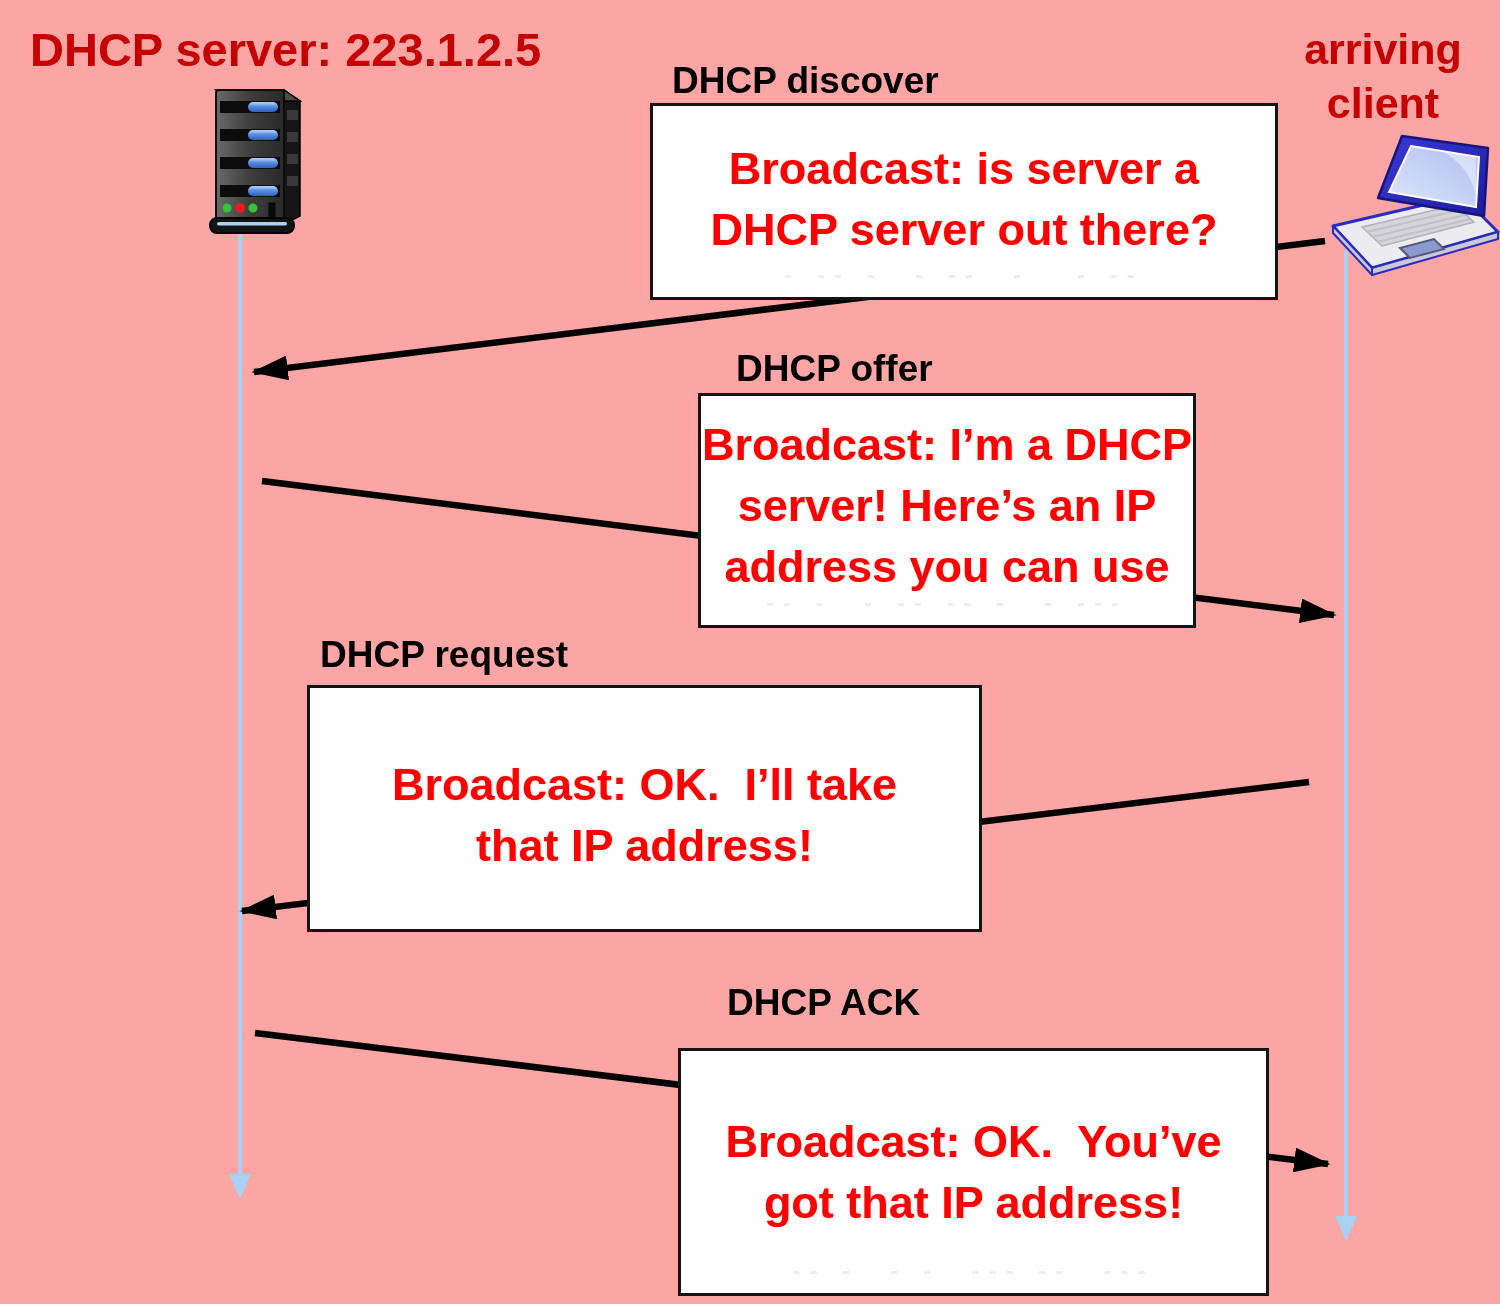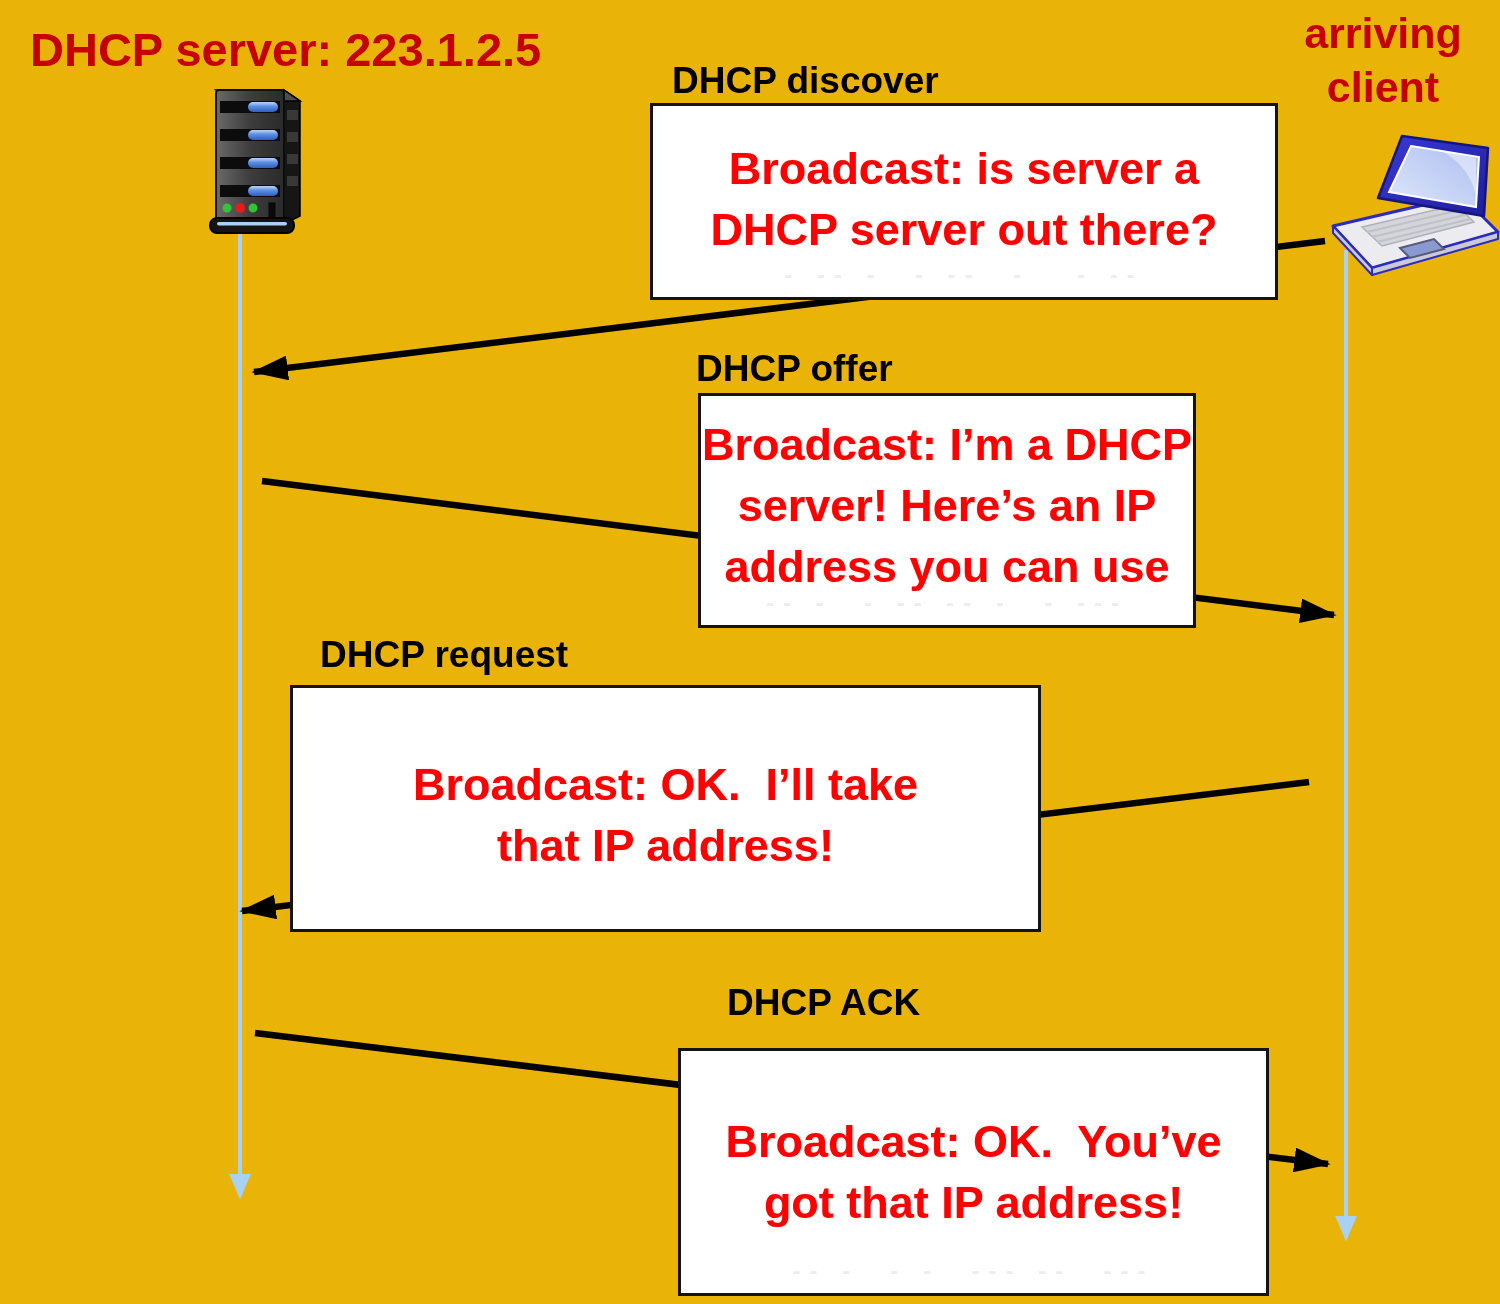--- a/index.html
+++ b/index.html
@@ -1,24 +1,24 @@
 <!DOCTYPE html>
 <html><head>
 <meta charset="utf-8">
 <style>
   html,body{margin:0;padding:0;background:#fff;}
   .canvas{
-    position:relative;width:1500px;height:1304px;background:#eab308;overflow:hidden;
+    position:relative;width:1500px;height:1304px;background:#fca5a5;overflow:hidden;
     font-family:"Liberation Sans","DejaVu Sans",sans-serif;
   }
   .lines-layer{position:absolute;left:0;top:0;z-index:1;}
   .actor-icon{position:absolute;z-index:4;}
   .actor-title{position:absolute;z-index:5;font-weight:bold;color:#c60000;}
   .server-title{left:30px;top:22px;font-size:47px;white-space:nowrap;}
-  .client-title{left:1278px;top:6px;width:210px;font-size:43px;line-height:54px;text-align:center;}
+  .client-title{left:1278px;top:22px;width:210px;font-size:43px;line-height:54px;text-align:center;}
   .msg-label{position:absolute;z-index:5;font-weight:bold;color:#000;font-size:37px;white-space:nowrap;}
   .box{position:absolute;z-index:2;background:#fff;border:3px solid #141414;box-sizing:border-box;}
   .msg-text{
     position:absolute;left:0;right:0;text-align:center;z-index:3;
     font-weight:bold;color:#ff0000;font-size:45px;line-height:61px;
     text-shadow:0 0 2px rgba(255,60,60,.25);
   }
   .t1{top:32px;} .t2{top:18px;} .t3{top:66px;} .t4{top:60px;}
   .ghost{
     position:absolute;left:0;right:0;bottom:8px;text-align:center;z-index:3;
@@ -122,32 +122,32 @@
 
   <div class="msg-label" style="left:672px;top:60px;">DHCP discover</div>
   <div class="box" style="left:650px;top:103px;width:628px;height:197px;">
     <div class="msg-text t1">
       <div>Broadcast: is server a</div>
       <div>DHCP server out there?</div>
     </div>
     <div class="ghost">- -- -  - --  -   - --</div>
   </div>
 
-  <div class="msg-label" style="left:696px;top:348px;">DHCP offer</div>
+  <div class="msg-label" style="left:736px;top:348px;">DHCP offer</div>
   <div class="box" style="left:690px;top:393px;width:498px;height:235px;margin-left:8px;">
     <div class="msg-text t2">
       <div>Broadcast: I’m a DHCP</div>
       <div>server! Here’s an IP</div>
       <div>address you can use</div>
     </div>
     <div class="ghost">-- -  - -- -- -  - ---</div>
   </div>
 
   <div class="msg-label" style="left:320px;top:634px;">DHCP request</div>
-  <div class="box" style="left:290px;top:685px;width:751px;height:247px;">
+  <div class="box" style="left:307px;top:685px;width:675px;height:247px;">
     <div class="msg-text t3">
       <div>Broadcast: OK.&nbsp; I’ll take</div>
       <div>that IP address!</div>
     </div>
   </div>
 
   <div class="msg-label" style="left:727px;top:982px;">DHCP ACK</div>
   <div class="box" style="left:678px;top:1048px;width:591px;height:248px;">
     <div class="msg-text t4">
       <div>Broadcast: OK.&nbsp; You’ve</div>

